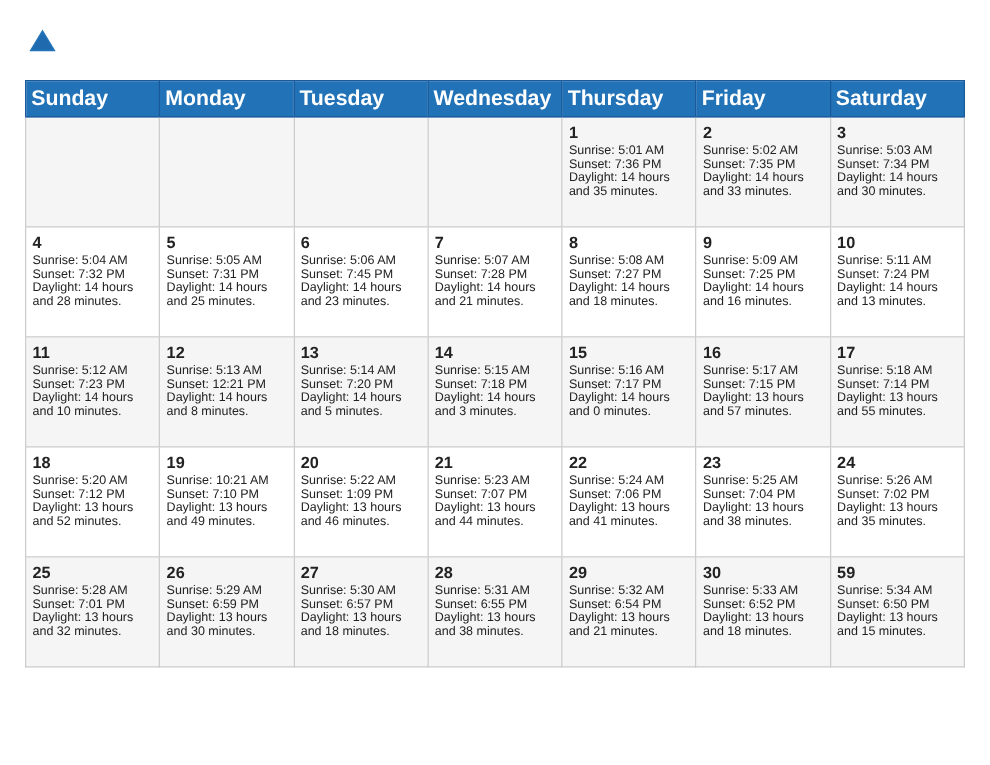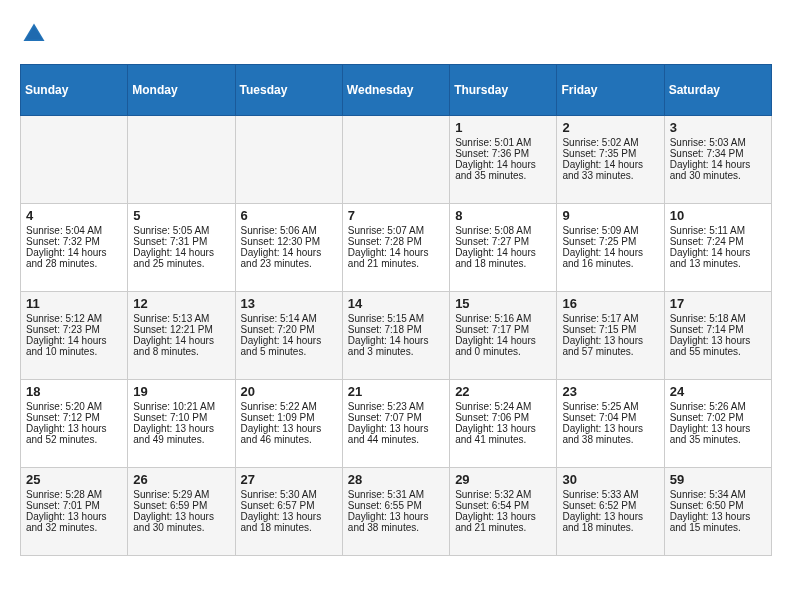--- a/index.html
+++ b/index.html
@@ -45,23 +45,23 @@
       color: #444;
     }
     table {
       width: 100%;
       border-collapse: collapse;
       table-layout: fixed;
     }
     thead tr th {
       background-color: #2272b8;
       color: white;
-      font-size: 12px;
+      font-size: 17px;
       font-weight: bold;
-      padding: 18px 4px;
+      padding: 4px 4px;
       text-align: left;
       border: 1px solid #1a5a9a;
     }
     tbody tr td {
       border: 1px solid #ccc;
       vertical-align: top;
       padding: 4px 5px;
       font-size: 10px;
       color: #222;
       height: 88px;
@@ -153,21 +153,21 @@
         <td>
           <span class="day-number">5</span>
           <div>Sunrise: 5:05 AM</div>
           <div>Sunset: 7:31 PM</div>
           <div>Daylight: 14 hours</div>
           <div>and 25 minutes.</div>
         </td>
         <td>
           <span class="day-number">6</span>
           <div>Sunrise: 5:06 AM</div>
-          <div>Sunset: 12:30 PM</div>
+          <div>Sunset: 7:45 PM</div>
           <div>Daylight: 14 hours</div>
           <div>and 23 minutes.</div>
         </td>
         <td>
           <span class="day-number">7</span>
           <div>Sunrise: 5:07 AM</div>
           <div>Sunset: 7:28 PM</div>
           <div>Daylight: 14 hours</div>
           <div>and 21 minutes.</div>
         </td>

